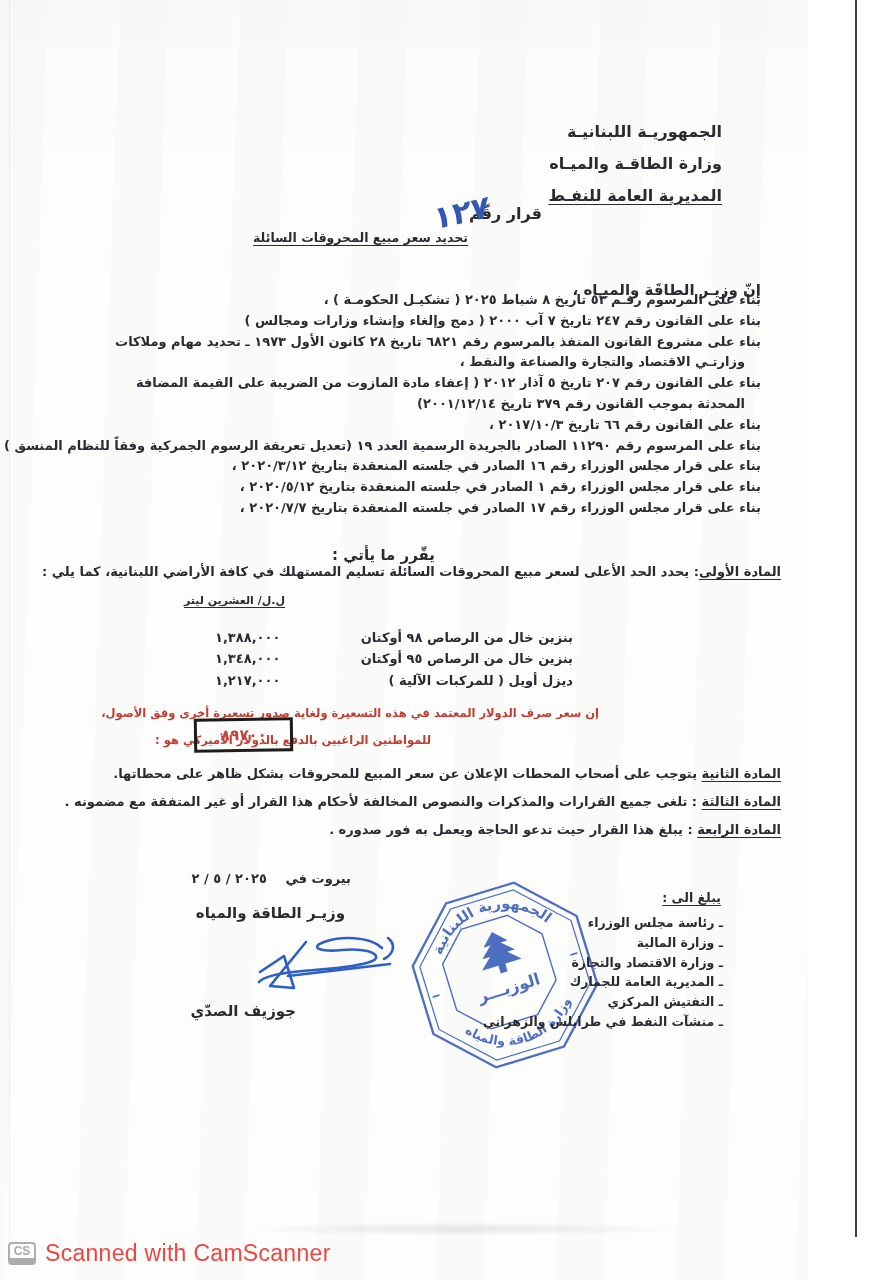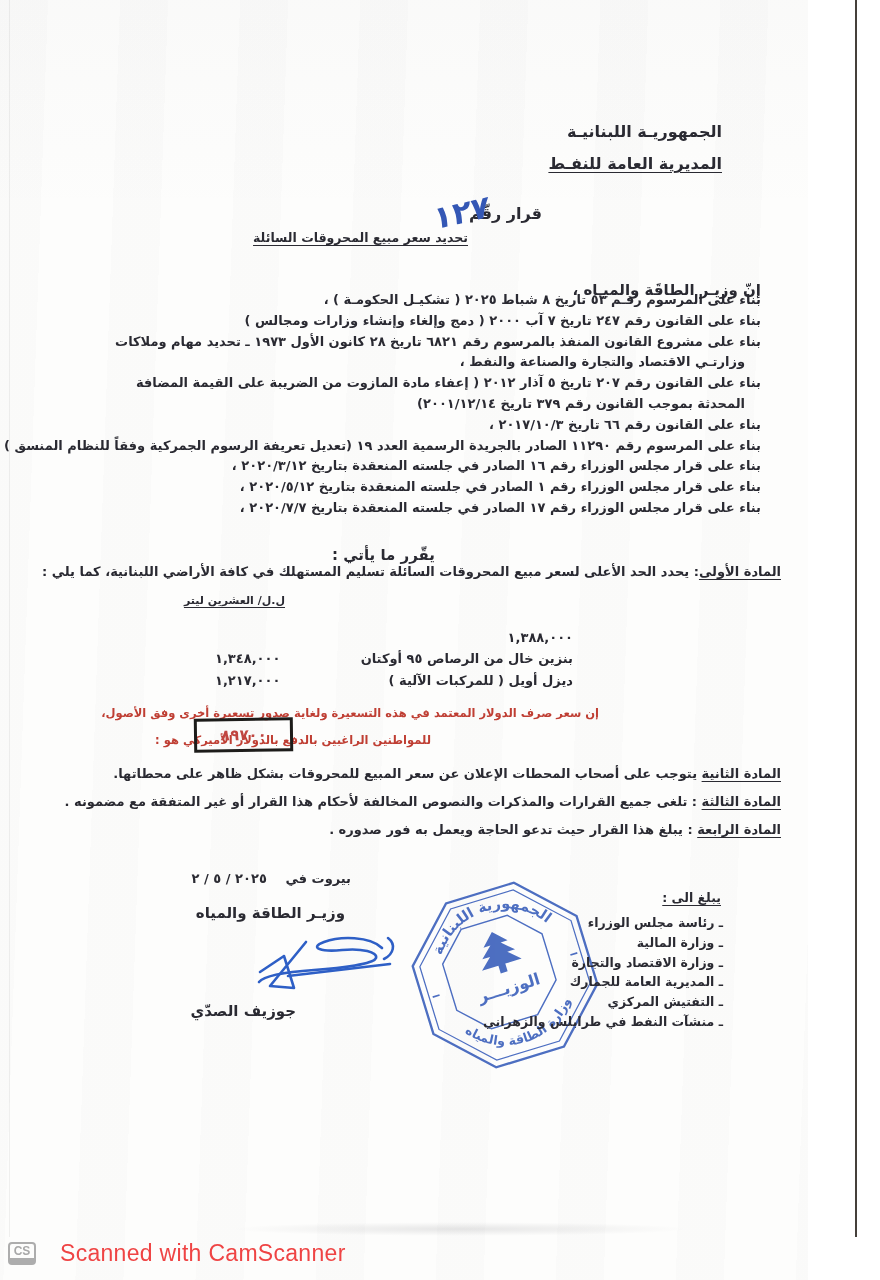--- a/index.html
+++ b/index.html
@@ -39,36 +39,37 @@
   .minister-title{position:absolute;right:463px;top:904px;font-size:15px;font-weight:bold;}
   .minister-name{position:absolute;right:512px;top:1002px;font-size:15px;font-weight:bold;}
   .signature{position:absolute;left:250px;top:926px;width:150px;height:78px;}
   .stamp{position:absolute;left:406px;top:876px;width:198px;height:198px;transform:rotate(-17deg);opacity:0.92;}
   .stamp text{font-family:"DejaVu Sans",sans-serif;font-weight:bold;fill:#3f63bd;}
   .dist-head{position:absolute;right:87px;top:890px;font-size:12.5px;font-weight:bold;text-decoration:underline;text-underline-offset:3px;}
   .dist{position:absolute;right:85px;top:913px;font-size:12.5px;font-weight:bold;text-align:right;}
   .dist div{height:19.8px;line-height:19.8px;white-space:nowrap;}
   .shadow-bottom{position:absolute;left:230px;top:1222px;width:460px;height:14px;
     background:radial-gradient(ellipse at center, rgba(110,110,115,0.16), rgba(0,0,0,0) 70%);}
-  .footer{position:absolute;left:8px;top:1240px;direction:ltr;display:flex;align-items:center;gap:24px;}
+  .footer{position:absolute;left:8px;top:1240px;direction:ltr;display:flex;align-items:center;gap:9px;}
   .cs-badge{display:inline-block;width:24px;height:14px;border:2px solid #adadad;border-bottom:7px solid #adadad;
     border-radius:4px;color:#a8a8a8;font-size:12px;font-weight:bold;text-align:center;line-height:14px;
     font-family:"Liberation Sans",sans-serif;}
   .cs-text{font-family:"Liberation Sans",sans-serif;font-size:23px;color:#ef4444;letter-spacing:0.3px;}
 </style>
 </head>
 <body>
 
 <div class="page">
   <div class="texture"></div>
   <div class="edge-right"></div>
   <div class="edge-left"></div>
 
   <div class="header">
     <div>الجمهوريـة اللبنانيـة</div>
+    <div>وزارة الطاقـة والميـاه</div>
     <div class="u">المديرية العامة للنفـط</div>
   </div>
 
   <div class="decree-label">قرار رقّم</div>
   <div class="hand-number">١٢٧</div>
   <div class="subtitle u">تحديد سعر مبيع المحروقات السائلة</div>
 
   <div class="intro">إنّ وزيـر الطاقَة والميـاه ،</div>
 
   <div class="clauses">
@@ -88,20 +89,21 @@
   <div class="decision">يقّرر ما يأتي :</div>
 
   <div class="art" style="top:564px;">
     <span class="art-h">المادة الأولى</span><span>: يحدد الحد الأعلى لسعر مبيع المحروقات السائلة تسليم المستهلك في كافة الأراضي اللبنانية، كما يلي :</span>
   </div>
 
   <div class="unit u">ل.ل/ العشرين ليتر</div>
 
   <div class="prices">
     <div class="prow">
+      <span>بنزين خال من الرصاص ٩٨ أوكتان</span>
       <span class="pval">١,٣٨٨,٠٠٠</span>
     </div>
     <div class="prow">
       <span>بنزين خال من الرصاص ٩٥ أوكتان</span>
       <span class="pval">١,٣٤٨,٠٠٠</span>
     </div>
     <div class="prow">
       <span>ديزل أويل ( للمركبات الآلية )</span>
       <span class="pval">١,٢١٧,٠٠٠</span>
     </div>

